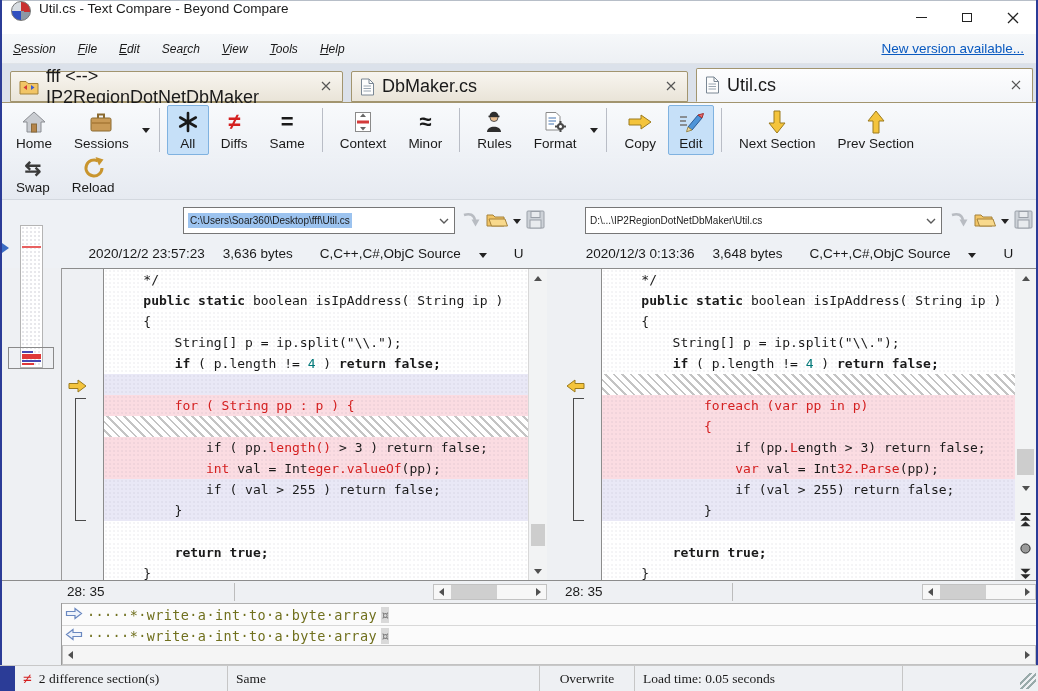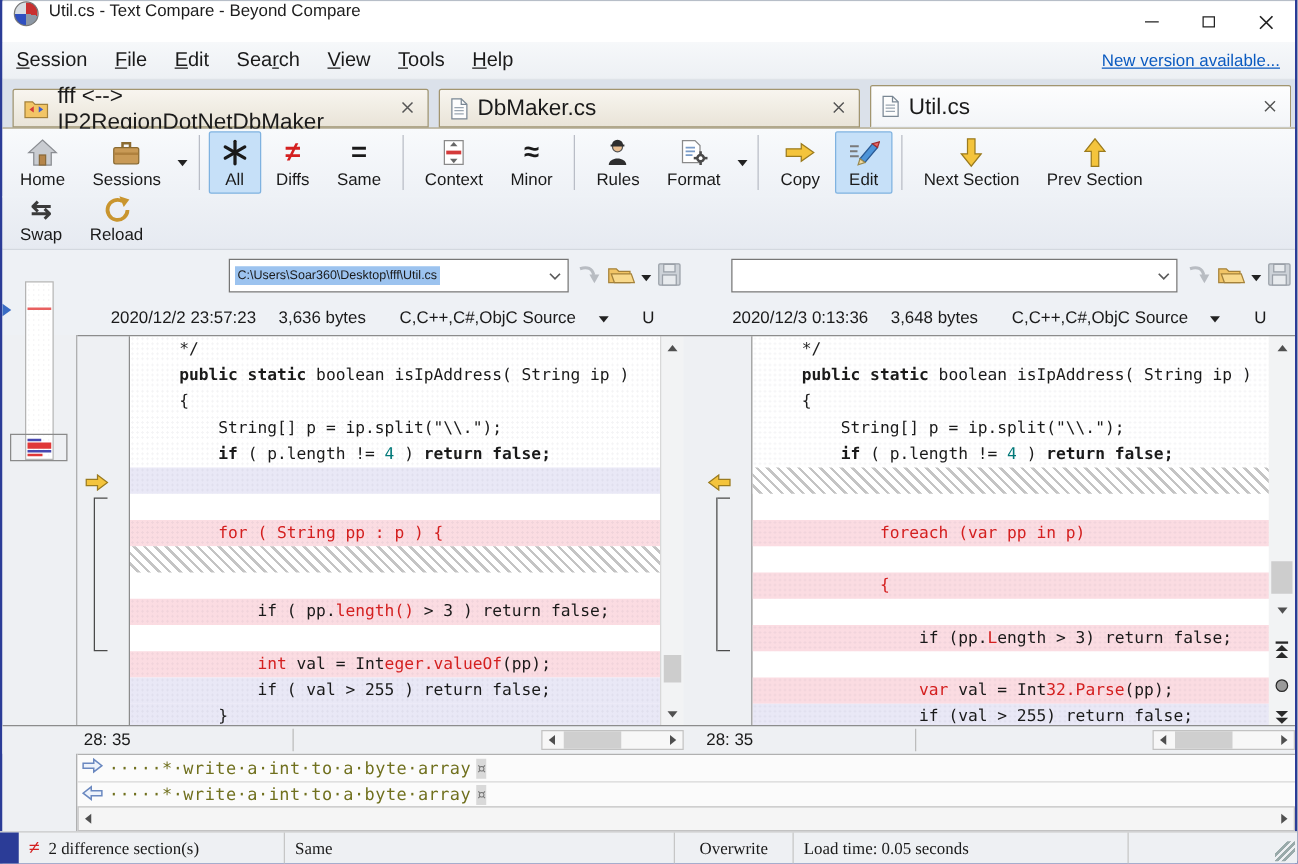--- a/index.html
+++ b/index.html
@@ -14,21 +14,21 @@
      border:1px solid #777;}
   .title{font-size:13.5px;color:#1c1c1c;}
   .wbtns{margin-left:auto;display:flex;height:100%;}
   .wbtn{width:46px;height:100%;display:flex;align-items:center;justify-content:center;}
   .gl-min{width:11px;height:1px;background:#222;}
   .gl-max{width:10px;height:9px;border:1px solid #222;}
   
   .menubar{position:absolute;left:2px;top:34px;right:2px;height:30px;display:flex;align-items:center;
      background:linear-gradient(#f6f8fa,#edf0f4);border-bottom:1px solid #dfe3e8;}
   .mitems{display:flex;height:100%;align-items:center;}
-  .mitem{padding:0 11px;font-size:16px;line-height:30px;cursor:default;}
+  .mitem{padding:0 11px;font-size:12px;line-height:30px;cursor:default;font-style:italic;}
   .updlink{margin-left:auto;margin-right:12px;font-size:13.5px;color:#0a5ac0;text-decoration:underline;cursor:pointer;}
   
   .tabbar{position:absolute;left:2px;top:64px;right:2px;height:39px;background:#dbe1ea;border-bottom:1px solid #a2956f;display:flex;align-items:flex-end;}
   .tab{display:flex;align-items:center;gap:7px;height:31px;padding:0 8px;margin-left:8px;flex:none;
      border:1px solid #a2956f;border-radius:2px 2px 0 0;background:linear-gradient(#f8f5ef,#e9e4d8);
      font-size:18px;position:relative;}
   .tab.active{height:34px;background:linear-gradient(#fdfdfe,#f3f5f8);border-bottom-color:#f3f5f8;z-index:2;}
   .tab .tclose{margin-left:auto;color:#555;font-size:13px;line-height:13px;padding:1px 3px;}
   .tab .tico{display:flex;align-items:center;}
   
@@ -80,21 +80,21 @@
   .bracket{position:absolute;left:13px;width:11px;border-left:1px solid #4a4a4a;}
   .bracket:before,.bracket:after{content:"";position:absolute;left:0;width:10px;height:0;border-top:1px solid #4a4a4a;}
   .bracket:before{top:0;}
   .bracket:after{bottom:0;}
   .code{position:absolute;top:269px;height:311px;background:#fff;overflow:hidden;border-left:1px solid #8c8c8c;}
   .codeL{left:103px;width:425px;}
   .codeR{left:601px;width:415px;}
   .code-row{height:21px;line-height:21px;white-space:pre;font-family:"DejaVu Sans Mono",monospace;font-size:13px;padding-left:8px;
      background-image:radial-gradient(rgba(110,110,130,.07) 0.8px, transparent 0.9px);background-size:4px 4px;}
   .bg-w{background-color:#fff;}
-  .bg-p{background-color:#fbdce2;margin-top:21px;}
+  .bg-p{background-color:#fbdce2;}
   .bg-l{background-color:#e9e8f6;}
   .bg-h{background-image:repeating-linear-gradient(45deg,#ffffff 0 4px,#c4c4c4 4px 6px);background-size:auto;}
   .c-b{font-weight:bold;}
   .c-r{color:#d42020;}
   .c-n{color:#007878;}
   .vscroll{position:absolute;top:269px;height:311px;background:#f2f3f4;border-left:1px solid #d8d8d8;}
   .vscrollL{left:528px;width:19px;}
   .vscrollR{left:1015px;width:21px;border-left:none;}
   .sbtn{position:absolute;left:0;right:0;height:18px;display:flex;align-items:center;justify-content:center;}
   .tri-up2{width:0;height:0;border-left:4px solid transparent;border-right:4px solid transparent;border-bottom:5px solid #505050;}
@@ -403,20 +403,21 @@
             <path d="M3 8 h16 l2.5 7 H5.5 Z" fill="#f8d98c" stroke="#a5823a"></path>
           </svg></span>
       <span class="tri-dn"></span>
       <span><svg width="19" height="19" viewBox="0 0 19 19">
             <rect x="1" y="1" width="17" height="17" rx="1" fill="#cdd2d8" stroke="#9aa0a8"></rect>
             <rect x="5" y="1.5" width="9" height="6" fill="#e8ebee" stroke="#9aa0a8"></rect>
             <rect x="4" y="10" width="11" height="8" fill="#e8ebee" stroke="#9aa0a8"></rect>
           </svg></span>
     </div>
     <div class="combo combo-r">
+      <span class="ptext">D:\...\IP2RegionDotNetDbMaker\Util.cs</span>
       <span class="cchev">
         <svg width="10" height="6">
             <path d="M1 1 L5 5 L9 1" fill="none" stroke="#5a5a5a" stroke-width="1.4"></path>
           </svg>
       </span>
     </div>
     <div class="picons picons-r">
       <span><svg width="20" height="17">
             <path d="M3 4 q9 -3 11 5" fill="none" stroke="#b8bcc2" stroke-width="2.5"></path>
             <path d="M10.5 8.5 h8 l-4 7 Z" fill="#b8bcc2"></path>

